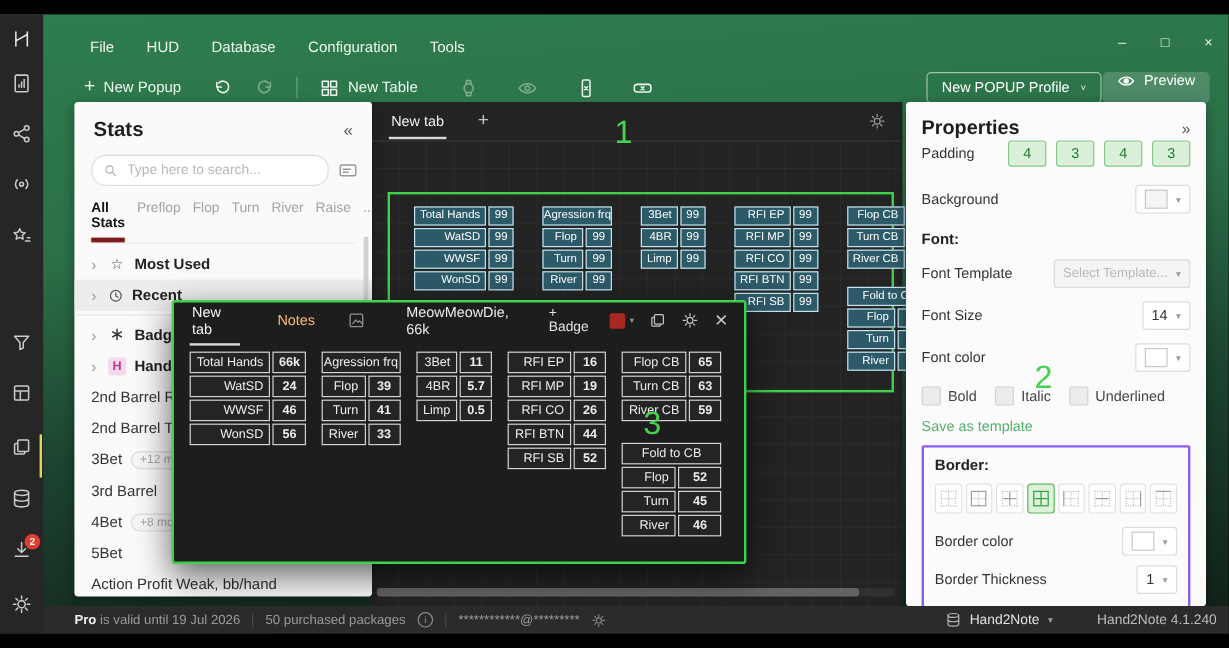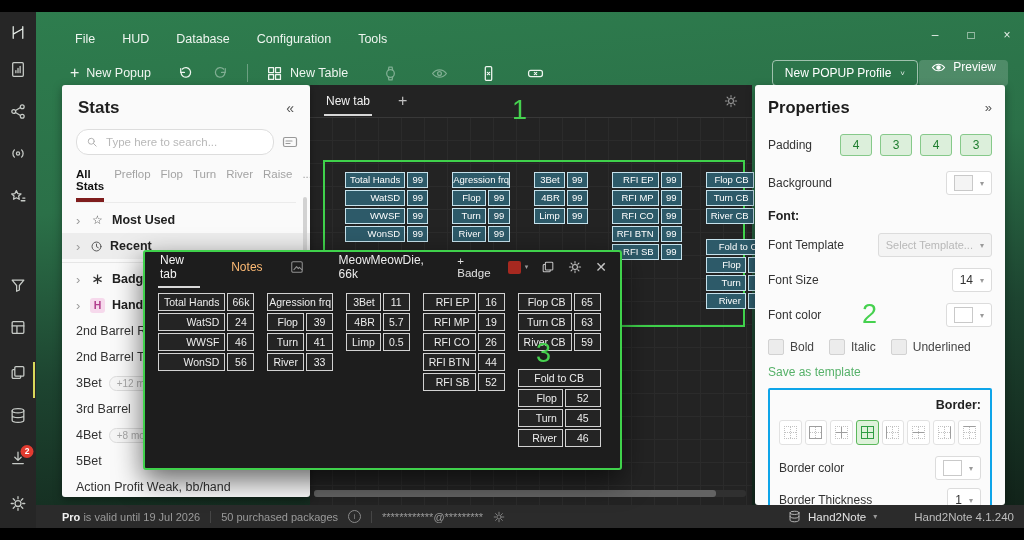--- a/index.html
+++ b/index.html
@@ -104,21 +104,21 @@
   .sgc{white-space:nowrap;}
   .hdr{grid-column:1/3;text-align:center;}
   .lblc{text-align:right;}
   .valc{text-align:center;}
   .cv .sgc{background:#2d5a69;border:1px solid #c6e2ec;color:#fff;font-size:9.5px;height:14px;line-height:14px;}
   .cv .lblc{padding:0 4px;}
   .cv .valc{padding:0 3px;min-width:13px;}
   .pv .sgc{background:rgba(255,255,255,.03);border:1px solid #d2d2d2;color:#ededed;font-size:10.5px;
            height:16px;line-height:16px;}
   .pv .lblc{padding:0 5px;}
-  .pv .valc{padding:0 4px;min-width:17px;}
+  .pv .valc{padding:0 4px;min-width:17px;font-weight:bold;}
 
   
   .popup{position:absolute;left:143px;top:250px;width:479px;height:220px;background:#1d1d1d;
          border:2px solid #3fd14b;border-radius:3px;z-index:50;box-shadow:0 10px 28px rgba(0,0,0,.6);
          box-sizing:border-box;}
   .p-head{height:30px;display:flex;align-items:center;padding:0 13px;gap:13px;}
   .p-tab{color:#f5f5f5;font-size:12px;border-bottom:2px solid #d8d8d8;padding:6px 2px 5px;}
   .p-tab2{color:#fdba74;font-size:12px;margin-left:18px;}
   .p-imgic{width:14px;height:14px;color:#909090;margin-left:14px;}
   .p-imgic svg{width:14px;height:14px;}
@@ -152,21 +152,21 @@
   .dd .swatch.white{background:#fff;}
   .dd .caret{color:#9a9a9a;font-size:8px;}
   .dd.disabled{background:#f4f4f4;color:#b8b8b8;font-size:11px;}
   .dd .ddtext{font-size:12px;color:#333;}
   .dd.disabled .ddtext{color:#b8b8b8;font-size:11px;}
   .cb-row{display:flex;gap:15px;align-items:center;}
   .cb-item{display:flex;align-items:center;gap:6px;}
   .cb{width:14px;height:14px;background:#ececec;border:1px solid #d2d2d2;border-radius:2px;}
   .cb-label{font-size:12px;color:#444;}
   .green-link{color:#56b169;font-size:12px;}
-  .border-box{margin-top:9px;border:2px solid #0ea5e9;border-radius:2px;padding:8px 9px 10px;text-align:right;}
+  .border-box{margin-top:9px;border:2px solid #8b5cf6;border-radius:2px;padding:8px 9px 10px;}
   .bstyle-row{margin-top:8px;display:flex;gap:3px;}
   .bbtn{width:25px;height:25px;border:1px solid #e2e2e2;border-radius:3px;background:#fff;
         display:flex;align-items:center;justify-content:center;box-sizing:border-box;}
   .bbtn.sel{background:#def2da;border-color:#5cb85c;}
   .bbtn i{width:13px;height:13px;border:1px dotted #c2c2c2;position:relative;display:block;box-sizing:border-box;}
   .bbtn i::before{content:'';position:absolute;left:0;right:0;top:5px;border-top:1px dotted #c2c2c2;}
   .bbtn i::after{content:'';position:absolute;top:0;bottom:0;left:5px;border-left:1px dotted #c2c2c2;}
   .v2 i{border:1px solid #9e9e9e;}
   .v3 i::before{border-top:1px solid #9e9e9e;} .v3 i::after{border-left:1px solid #9e9e9e;}
   .sel i{border:1px solid #2f9e44;}
@@ -514,21 +514,21 @@
         <div class="thumb"></div>
       </div>
   </div>
 </div>
 
 <div class="props">
   <div class="pr-head">
     <span class="pr-title">Properties</span>
     <span class="pr-collapse">»</span>
   </div>
-  <div class="pr-row" style="margin-top:17px">
+  <div class="pr-row" style="">
     <span class="pr-label">Padding</span>
     <div class="pad-boxes" id="pad-boxes">
         <span class="pad-box">4</span>
         <span class="pad-box">3</span>
         <span class="pad-box">4</span>
         <span class="pad-box">3</span>
       </div>
   </div>
   <div class="pr-row" style="margin-top:15px">
     <span class="pr-label">Background</span>

